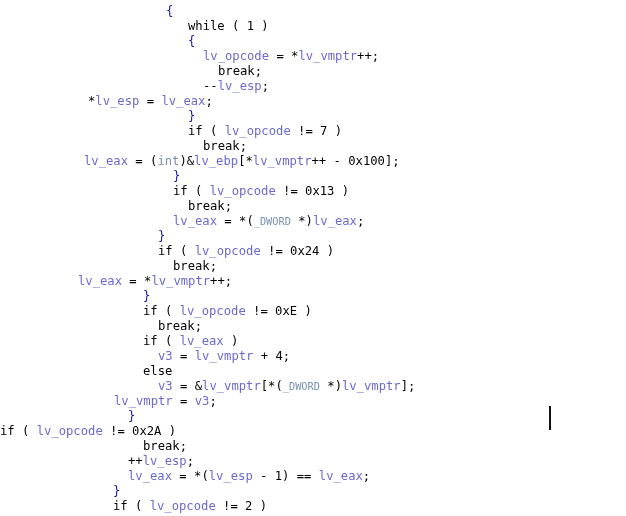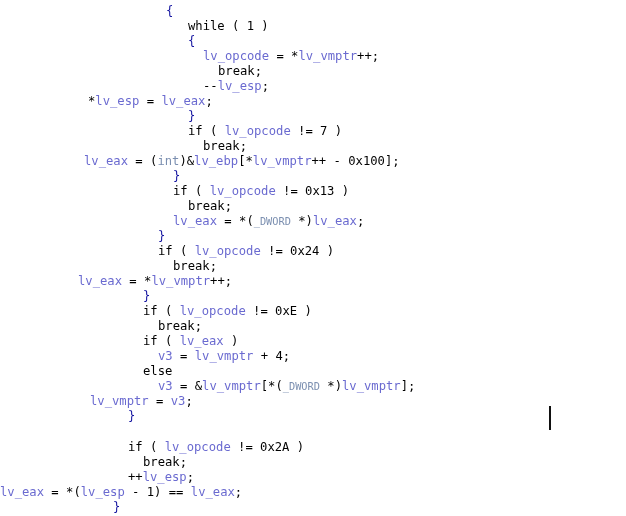--- a/index.html
+++ b/index.html
@@ -75,23 +75,23 @@
       <div class="code-line" style="padding-left: 158px;"><span class="t-kw">if ( </span><span class="t-var">lv_opcode</span><span class="t-punct"> != </span><span class="t-num">0x24</span><span class="t-punct"> )</span></div>
       <div class="code-line" style="padding-left: 173px;"><span class="t-kw">break;</span></div>
       <div class="code-line" style="padding-left: 78px;"><span class="t-var">lv_eax</span><span class="t-punct"> = *</span><span class="t-var">lv_vmptr</span><span class="t-punct">++;</span></div>
       <div class="code-line" style="padding-left: 143px;"><span class="t-brace">}</span></div>
       <div class="code-line" style="padding-left: 143px;"><span class="t-kw">if ( </span><span class="t-var">lv_opcode</span><span class="t-punct"> != </span><span class="t-num">0xE</span><span class="t-punct"> )</span></div>
       <div class="code-line" style="padding-left: 158px;"><span class="t-kw">break;</span></div>
       <div class="code-line" style="padding-left: 143px;"><span class="t-kw">if ( </span><span class="t-var">lv_eax</span><span class="t-punct"> )</span></div>
       <div class="code-line" style="padding-left: 158px;"><span class="t-var">v3</span><span class="t-punct"> = </span><span class="t-var">lv_vmptr</span><span class="t-punct"> + </span><span class="t-num">4</span><span class="t-punct">;</span></div>
       <div class="code-line" style="padding-left: 143px;"><span class="t-kw">else</span></div>
       <div class="code-line" style="padding-left: 158px;"><span class="t-var">v3</span><span class="t-punct"> = &amp;</span><span class="t-var">lv_vmptr</span><span class="t-punct">[*(</span><span class="t-type-s">_DWORD</span><span class="t-punct"> *)</span><span class="t-var">lv_vmptr</span><span class="t-punct">];</span></div>
-      <div class="code-line" style="padding-left: 90px;"><span class="t-var">lv_vmptr</span><span class="t-punct"> = </span><span class="t-var">v3</span><span class="t-punct">;</span></div>
+      <div class="code-line" style="padding-left: 114px;"><span class="t-var">lv_vmptr</span><span class="t-punct"> = </span><span class="t-var">v3</span><span class="t-punct">;</span></div>
       <div class="code-line" style="padding-left: 128px;"><span class="t-brace">}</span></div>
-      <div class="code-line" style="padding-left: 128px; margin-top: 16px;"><span class="t-kw">if ( </span><span class="t-var">lv_opcode</span><span class="t-punct"> != </span><span class="t-num">0x2A</span><span class="t-punct"> )</span></div>
+      <div class="code-line" style=""><span class="t-kw">if ( </span><span class="t-var">lv_opcode</span><span class="t-punct"> != </span><span class="t-num">0x2A</span><span class="t-punct"> )</span></div>
       <div class="code-line" style="padding-left: 143px;"><span class="t-kw">break;</span></div>
       <div class="code-line" style="padding-left: 128px;"><span class="t-punct">++</span><span class="t-var">lv_esp</span><span class="t-punct">;</span></div>
-      <div class="code-line" style=""><span class="t-var">lv_eax</span><span class="t-punct"> = *(</span><span class="t-var">lv_esp</span><span class="t-punct"> - </span><span class="t-num">1</span><span class="t-punct">) == </span><span class="t-var">lv_eax</span><span class="t-punct">;</span></div>
+      <div class="code-line" style="padding-left: 128px;"><span class="t-var">lv_eax</span><span class="t-punct"> = *(</span><span class="t-var">lv_esp</span><span class="t-punct"> - </span><span class="t-num">1</span><span class="t-punct">) == </span><span class="t-var">lv_eax</span><span class="t-punct">;</span></div>
       <div class="code-line" style="padding-left: 113px;"><span class="t-brace">}</span></div>
       <div class="code-line" style="padding-left: 113px;"><span class="t-kw">if ( </span><span class="t-var">lv_opcode</span><span class="t-punct"> != </span><span class="t-num">2</span><span class="t-punct"> )</span></div>
     </div>
   <div id="text-caret" style="left: 549px; top: 406px; width: 2px; height: 24px; background: rgb(17, 17, 17); display: block;"></div>
 </div>
 
 </body></html>

